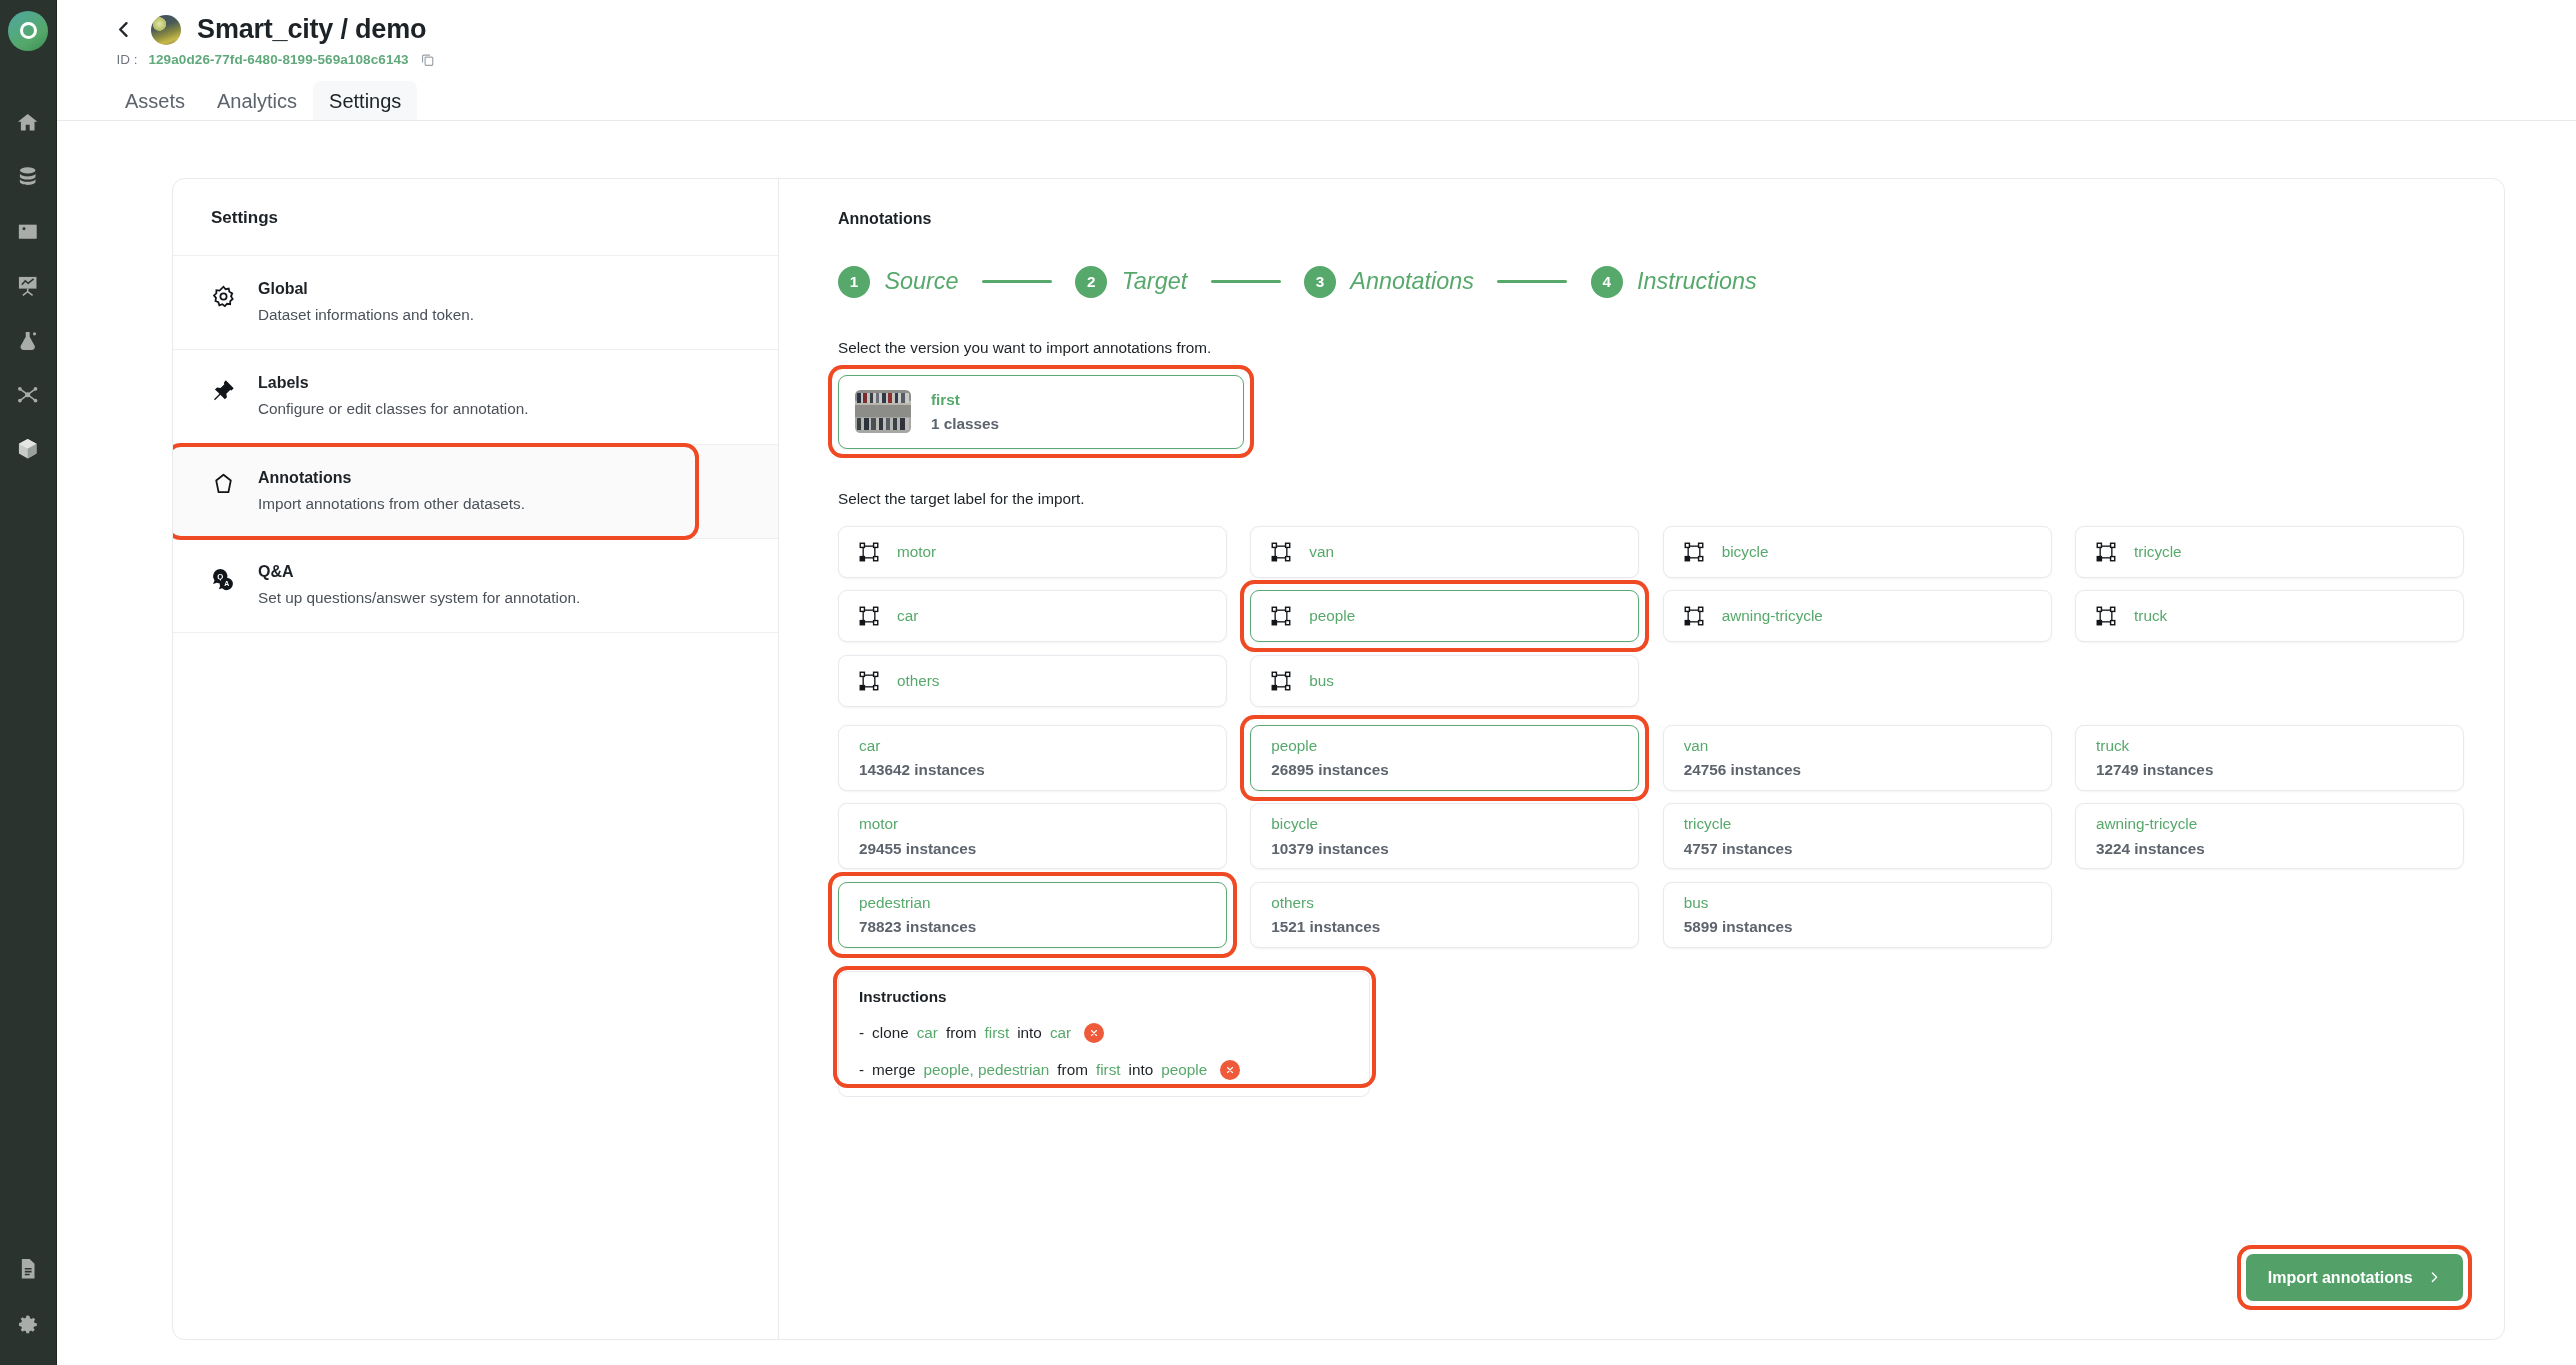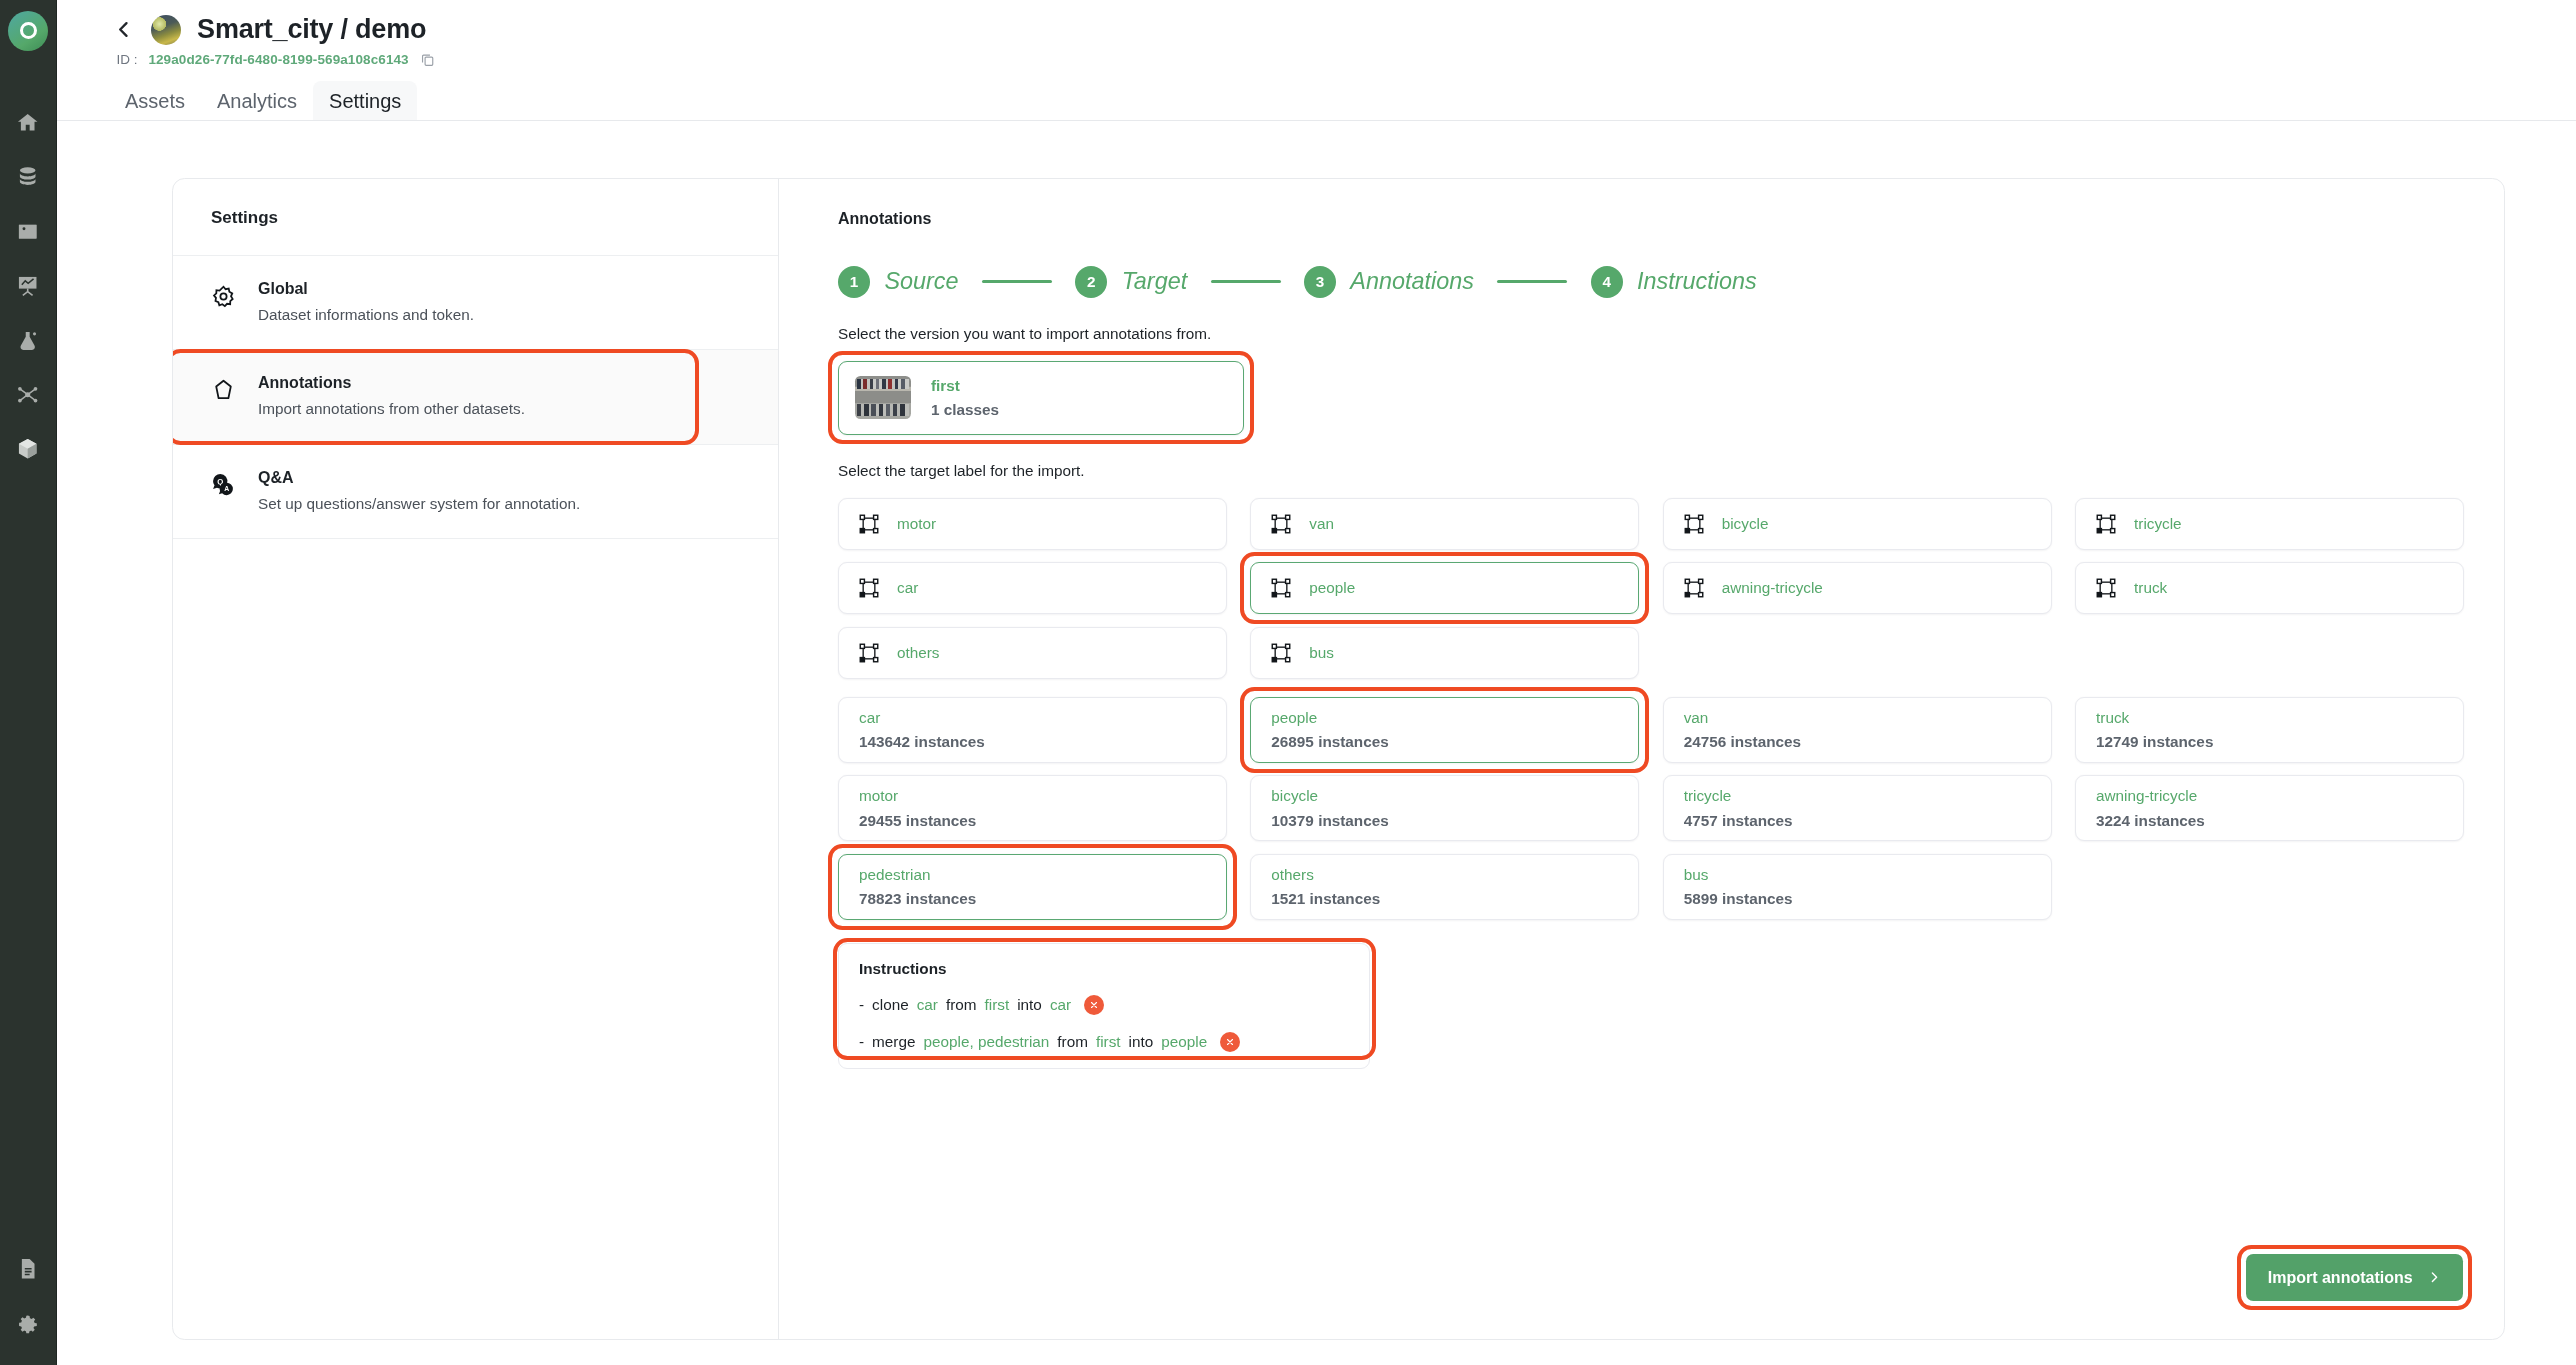--- a/index.html
+++ b/index.html
@@ -104,21 +104,21 @@
   .stepper { display: flex; align-items: center; margin-top: 38px; }
   .step { display: flex; align-items: center; gap: 14.4px; }
   .step-num {
     width: 32px; height: 32px; border-radius: 50%;
     background: #56a86b; color: #fff; font-size: 15.3px; font-weight: 700;
     display: flex; align-items: center; justify-content: center;
   }
   .step-lbl { font-size: 23.4px; color: #56a86b; font-weight: 400; font-style: italic; }
   .step-line { width: 70px; height: 3.6px; background: #56a86b; margin: 0 23.4px; border-radius: 1.8px; }
 
-  .prompt { font-size: 15.3px; color: #1d2227; margin-top: 27px; }
+  .prompt { font-size: 15.3px; color: #1d2227; margin-top: 41px; }
   .prompt .hl { color: #56a86b; }
 
   
   .box {
     background: #fff; border: 0.9px solid #e9eaef; border-radius: 9px;
     box-shadow: 0 0.9px 1.8px rgba(20,25,40,.05); cursor: pointer;
   }
   .box.sel { border: 1.4px solid #5aa873; }
 
   
@@ -310,20 +310,31 @@
                   <circle cx="12" cy="12" r="3"></circle>
                   <path d="M12 2.6 14 5l3-.6.6 3L20.4 9l-1.2 2.8 1.6 2.6-2.3 2-.1 3-3-.4-2.1 2.2-2.4-1.8-2.9 1-.9-2.9-2.8-1.2.5-3-1.9-2.3 2.2-2.1.1-3 3 .4z"></path>
                 </svg>
             </div>
             <div class="side-txt">
               <div class="side-name">Global</div>
               <div class="side-desc">Dataset informations and token.</div>
             </div>
           </div>
 
+          <div class="side-item">
+            <div class="side-icn">
+              <svg viewBox="0 0 24 24" fill="#12161a">
+                  <path d="M14.2 2.2 21.8 9.8l-2.1 2.1-1.4-.5-3.6 3.6.6 3.4-2 2-4.3-4.3-5.2 5.2-.9-.9 5.2-5.2L3.8 11l2-2 3.4.6 3.6-3.6-.5-1.4z"></path>
+                </svg>
+            </div>
+            <div class="side-txt">
+              <div class="side-name">Labels</div>
+              <div class="side-desc">Configure or edit classes for annotation.</div>
+            </div>
+          </div>
 
           <div class="side-item selected" style="position: relative;">
             <div class="side-icn">
               <svg viewBox="0 0 24 24" fill="none" stroke="#12161a" stroke-width="1.7" stroke-linejoin="round">
                   <path d="M12 2.6 19 8.2l-2.3 11.2H7.3L5 8.2z"></path>
                 </svg>
             </div>
             <div class="side-txt">
               <div class="side-name">Annotations</div>
               <div class="side-desc">Import annotations from other datasets.</div>

